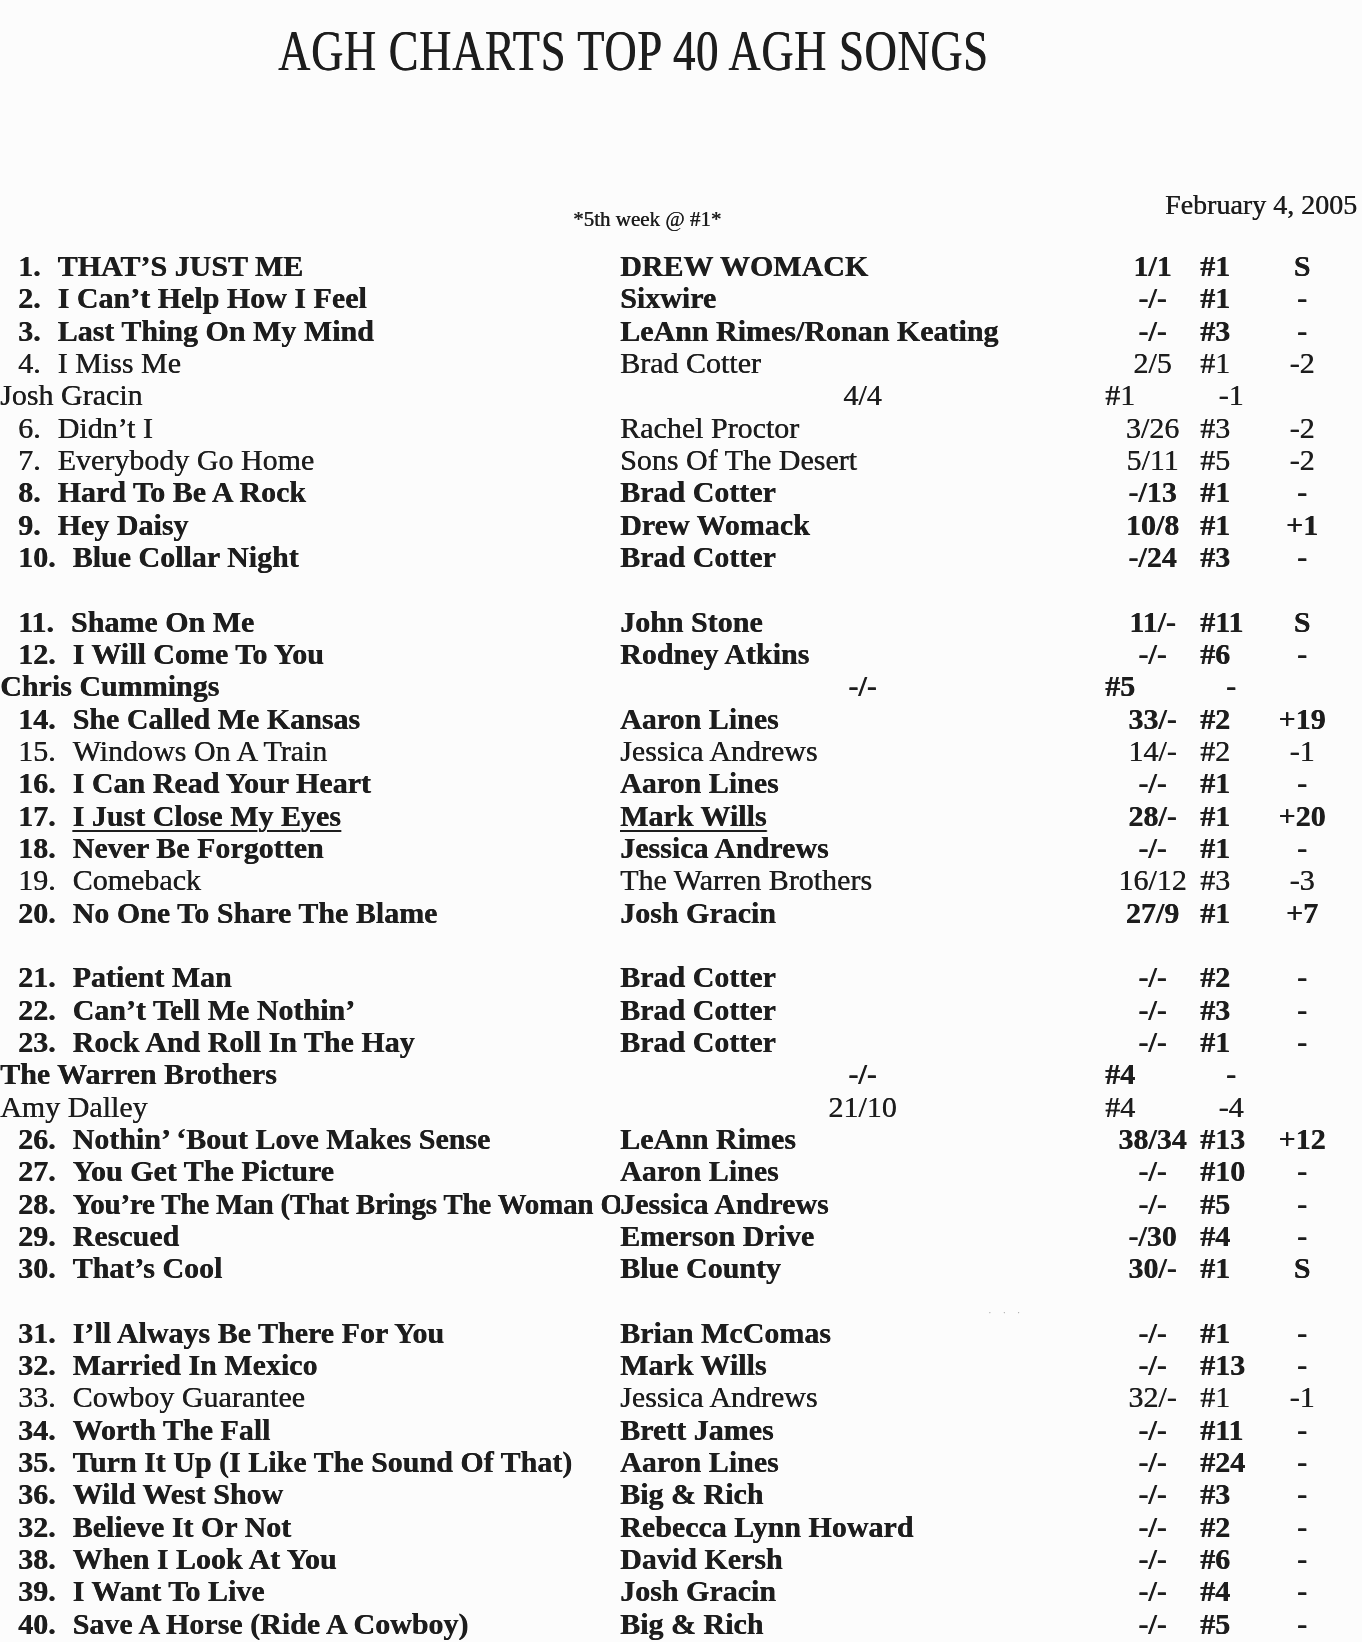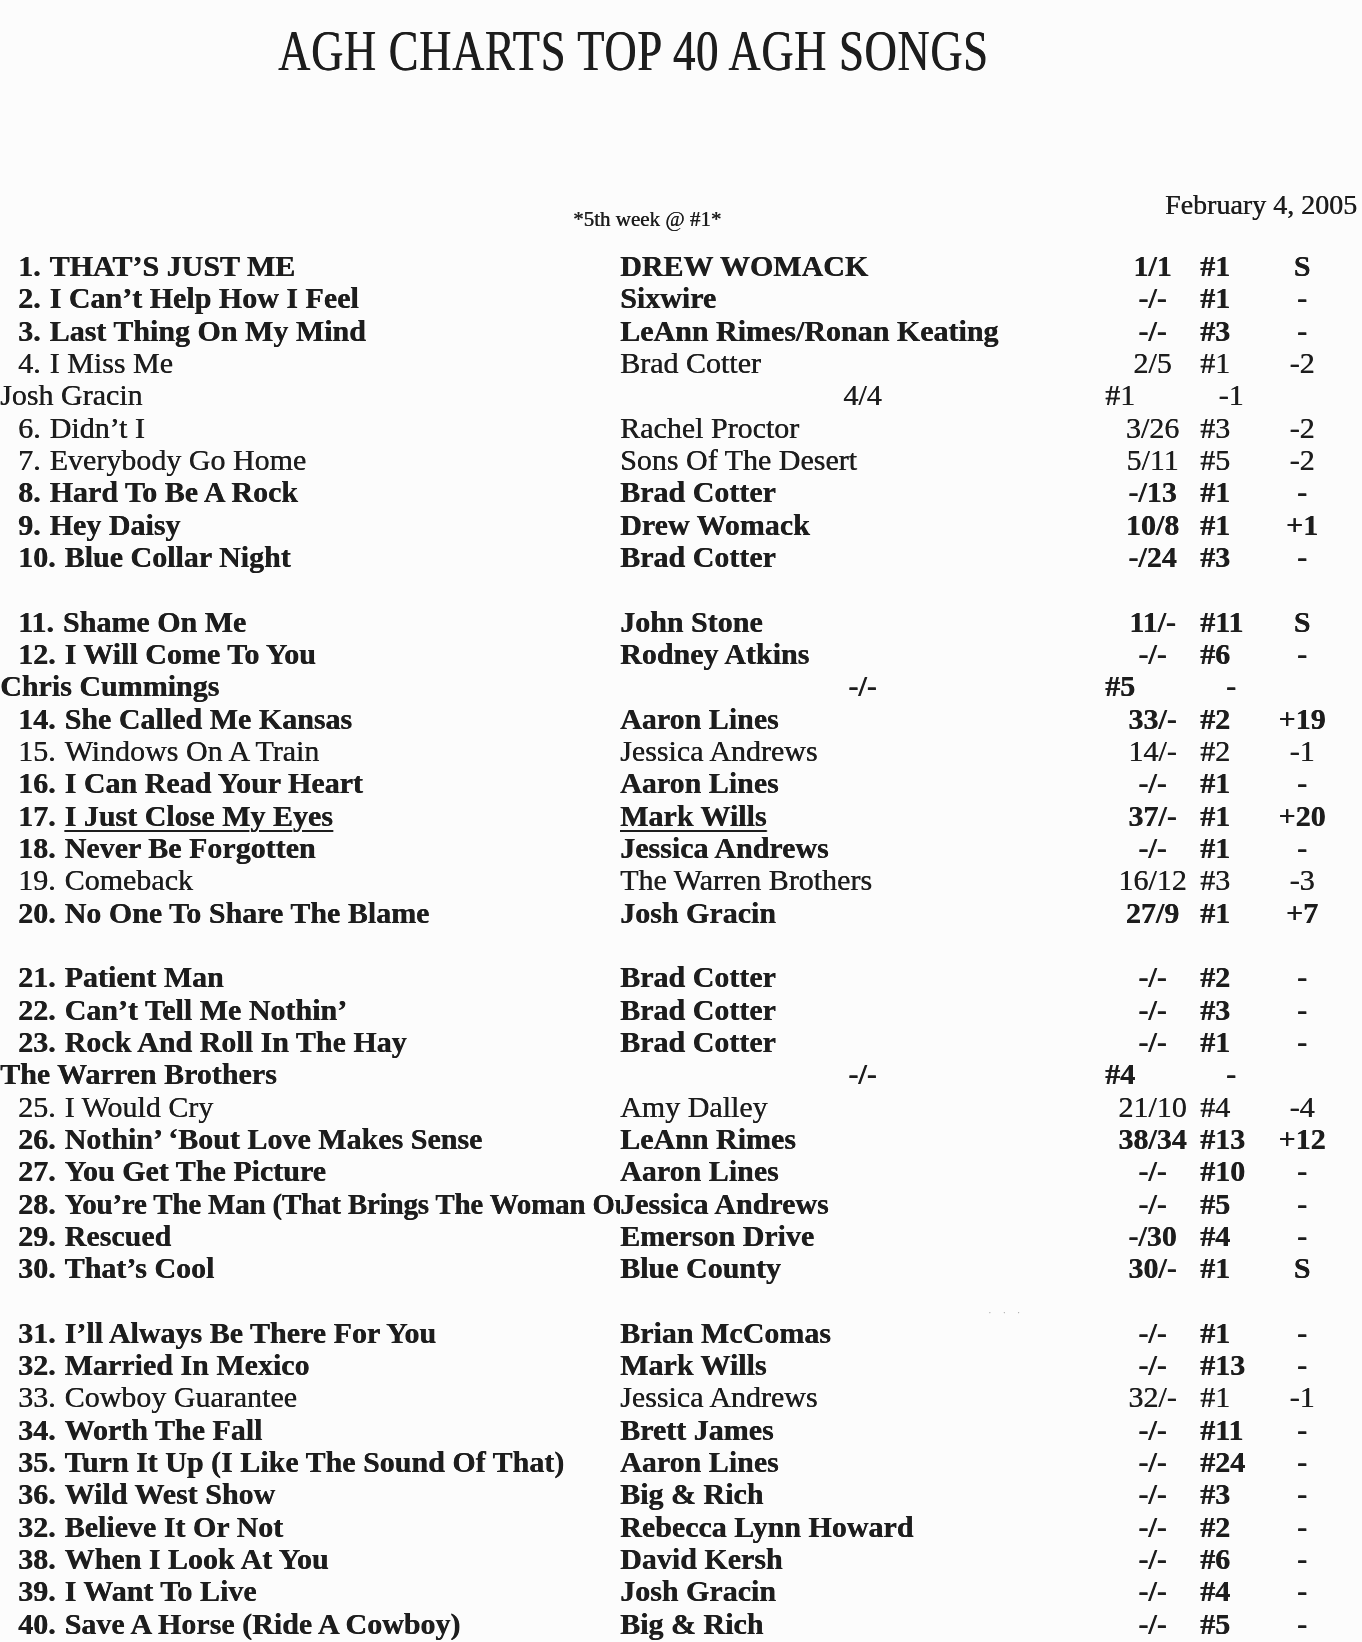--- a/index.html
+++ b/index.html
@@ -53,21 +53,21 @@
     display: grid;
     grid-template-columns: 620px 485px 95px 62px 80px;
     height: 32.33px;
     line-height: 32.4px;
     font-size: 30px;
     white-space: nowrap;
   }
   .row.bold { font-weight: bold; }
   .gap { height: 32.33px; }
   .c-title { padding-left: 18px; overflow: hidden; }
-  .song-title { margin-left: 9px; }
+  .song-title { margin-left: 17px; }
   .song-title.small-title { font-size: 29px; letter-spacing: -0.2px; }
   .underline { text-decoration: underline; text-underline-offset: 4px; text-decoration-thickness: 2px; }
   .c-artist { text-align: left; }
   .c-weeks { text-align: center; }
   .c-peak { text-align: left; }
   .c-change { text-align: center; }
   .artifact-dots {
     position: absolute;
     left: 988px;
     top: 1306px;
@@ -192,21 +192,21 @@
       <div class="row bold">
         <div class="c-title"><span class="rank">16.</span><span class="song-title">I Can Read Your Heart</span></div>
         <div class="c-artist">Aaron Lines</div>
         <div class="c-weeks">-/-</div>
         <div class="c-peak">#1</div>
         <div class="c-change">-</div>
       </div>
       <div class="row bold">
         <div class="c-title"><span class="rank">17.</span><span class="song-title underline">I Just Close My Eyes</span></div>
         <div class="c-artist underline">Mark Wills</div>
-        <div class="c-weeks">37/-</div>
+        <div class="c-weeks">28/-</div>
         <div class="c-peak">#1</div>
         <div class="c-change">+20</div>
       </div>
       <div class="row bold">
         <div class="c-title"><span class="rank">18.</span><span class="song-title">Never Be Forgotten</span></div>
         <div class="c-artist">Jessica Andrews</div>
         <div class="c-weeks">-/-</div>
         <div class="c-peak">#1</div>
         <div class="c-change">-</div>
       </div>
@@ -246,21 +246,20 @@
         <div class="c-peak">#1</div>
         <div class="c-change">-</div>
       </div>
       <div class="row bold">
         <div class="c-artist">The Warren Brothers</div>
         <div class="c-weeks">-/-</div>
         <div class="c-peak">#4</div>
         <div class="c-change">-</div>
       </div>
       <div class="row">
-        <div class="c-title"><span class="rank">25.</span><span class="song-title">I Would Cry</span></div>
         <div class="c-artist">Amy Dalley</div>
         <div class="c-weeks">21/10</div>
         <div class="c-peak">#4</div>
         <div class="c-change">-4</div>
       </div>
       <div class="row bold">
         <div class="c-title"><span class="rank">26.</span><span class="song-title">Nothin’ ‘Bout Love Makes Sense</span></div>
         <div class="c-artist">LeAnn Rimes</div>
         <div class="c-weeks">38/34</div>
         <div class="c-peak">#13</div>

